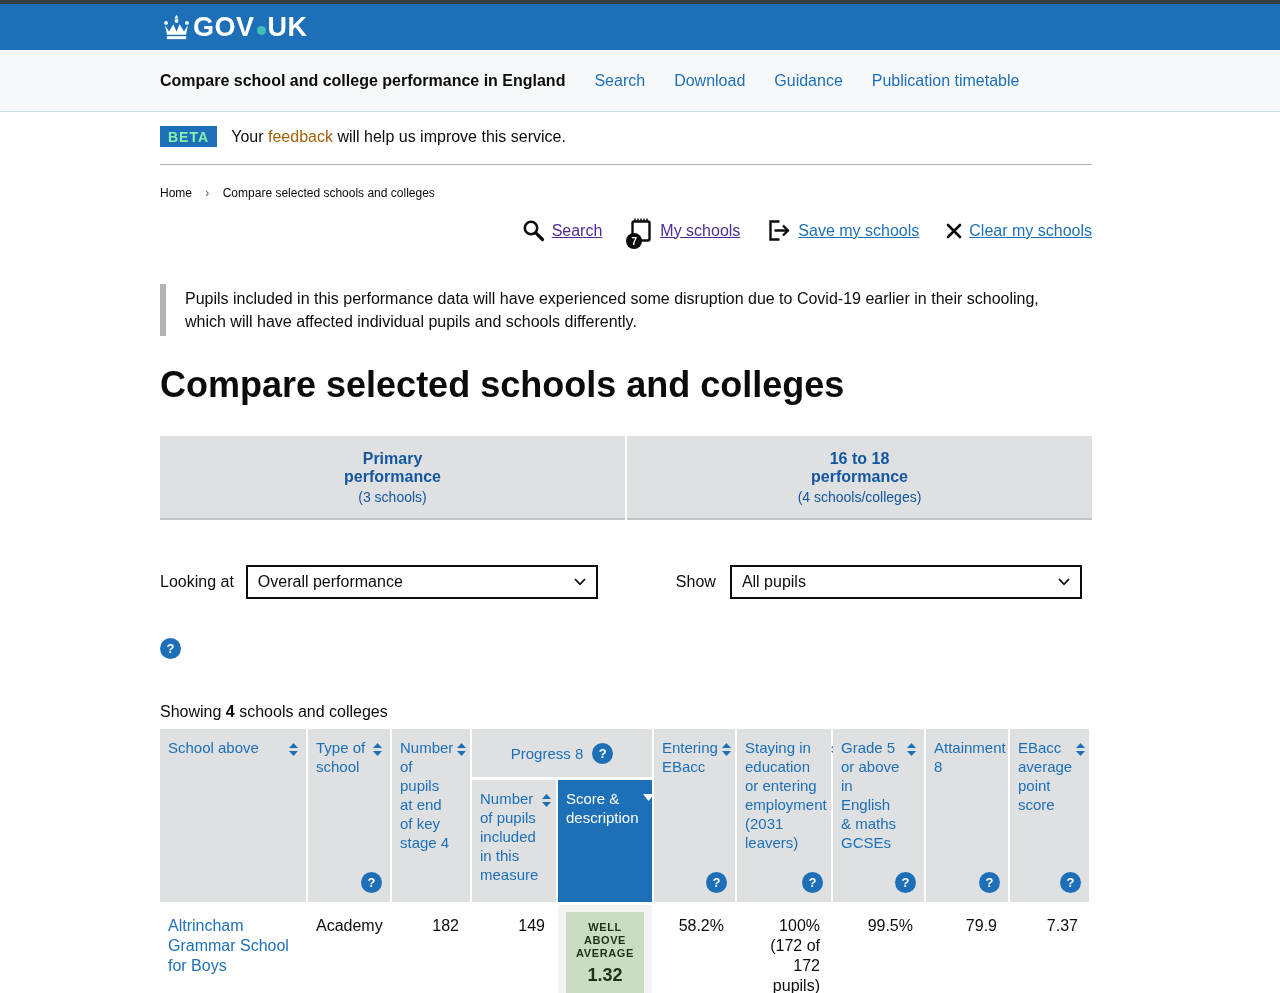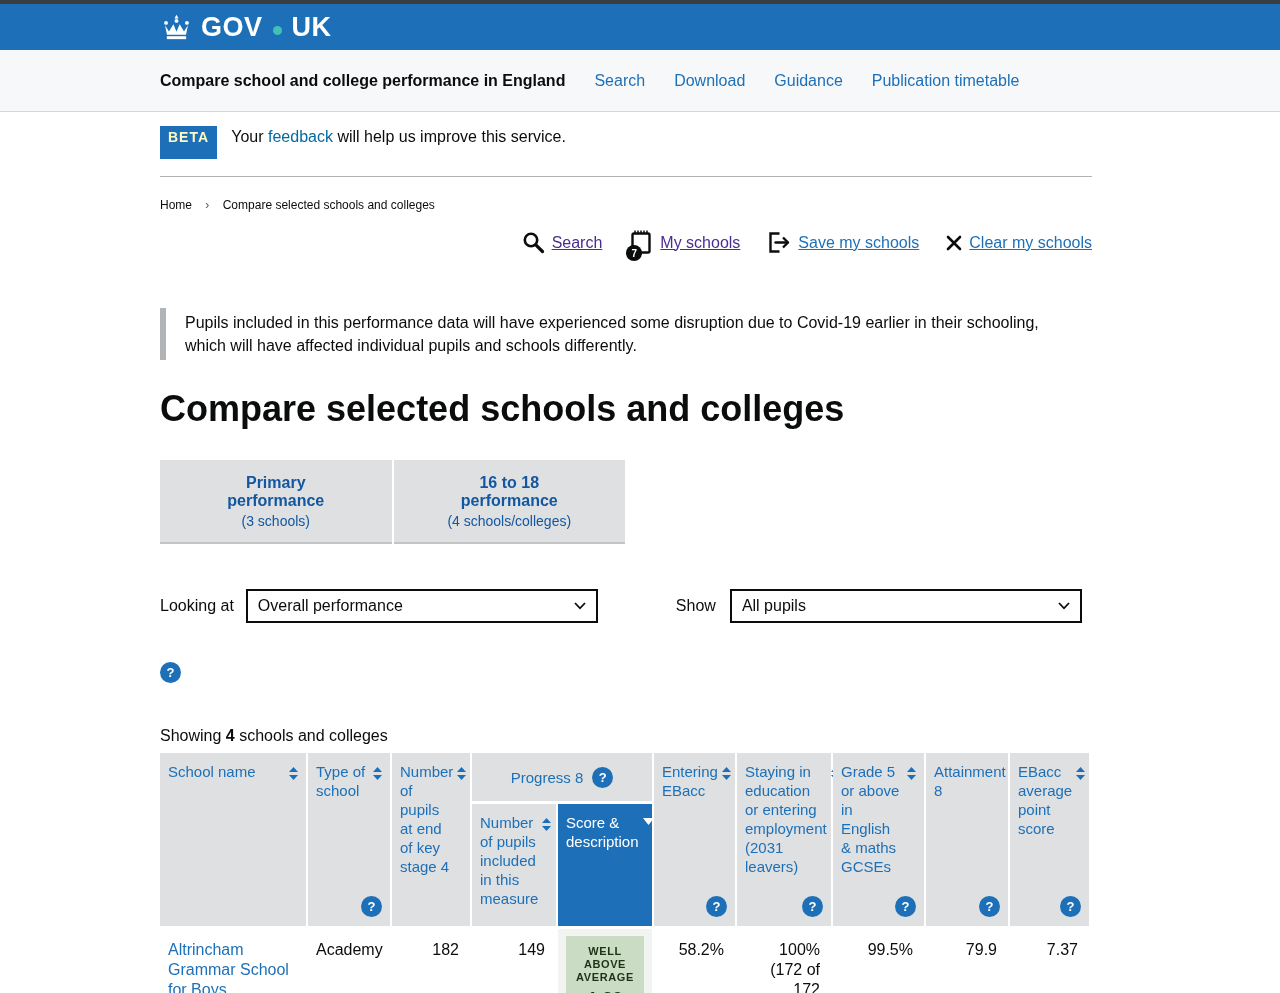--- a/index.html
+++ b/index.html
@@ -4,63 +4,63 @@
 <style>
   * { box-sizing: border-box; margin: 0; padding: 0; }
   html,body { width: 1280px; height: 993px; overflow: hidden; background: #fff;
     font-family: "Liberation Sans", sans-serif; color: #0b0c0c; }
   .top-strip { height: 4px; background: #383f43; }
   .container { width: 932px; margin-left: 160px; }
 
   
   .govuk-bar { height: 46px; background: #1d70b8; }
   .govuk-bar .container { height: 100%; display: flex; align-items: center; }
-  .logo { display: flex; align-items: center; gap: 8px; color: #fff; font-weight: bold;
+  .logo { display: flex; align-items: center; color: #fff; font-weight: bold;
     font-size: 27px; letter-spacing: 0.5px; }
   .logo-dot { width: 9px; height: 9px; border-radius: 50%; background: #3fc1b8;
     display: inline-block; margin: 6px 2px 0 2px; }
 
   
   .nav-row { background: #f6f8fa; border-bottom: 1px solid #cdd9e0; }
   .nav-row .container { display: flex; align-items: center; height: 61px; gap: 29px; }
   .service-name { font-weight: bold; font-size: 16px; color: #0b0c0c; text-decoration: none; }
   .nav-links { display: flex; gap: 29px; list-style: none; }
   .nav-links a { color: #1d70b8; text-decoration: none; font-size: 16px; cursor: pointer; }
 
   
   .beta-row { padding: 14px 0 17px; border-bottom: 1px solid #b1b4b6; font-size: 16px; }
-  .beta-badge { display: inline-block; background: #1d70b8; color: #fef9c3; font-weight: bold;
-    font-size: 14px; letter-spacing: 1px; padding: 3px 8px 14px; margin-right: 10px; }
-  .beta-row a { color: #0369a1; }
+  .beta-badge { display: inline-block; background: #1d70b8; color: #86efac; font-weight: bold;
+    font-size: 14px; letter-spacing: 1px; padding: 3px 8px 2px; margin-right: 10px; }
+  .beta-row a { color: #a16207; }
 
   
   .breadcrumb { margin-top: 21px; font-size: 12px; color: #0b0c0c; }
   .breadcrumb a { color: #0b0c0c; }
   .breadcrumb .sep { margin: 0 10px; color: #505a5f; }
 
   
   .actions { display: flex; justify-content: flex-end; align-items: center; gap: 27px;
     margin-top: 17px; font-size: 16px; }
   .action { display: flex; align-items: center; gap: 7px; cursor: pointer; }
   .action a { text-decoration: underline; }
   .action.visited a { color: #4c2c92; }
   .action.normal a { color: #1d70b8; }
   .icon-wrap { position: relative; display: inline-flex; }
   .count-badge { position: absolute; left: -3px; bottom: -5px; width: 16px; height: 16px;
     background: #0b0c0c; color: #fff; border-radius: 50%; font-size: 10px; font-weight: bold;
     display: flex; align-items: center; justify-content: center; }
 
   
-  .notice { margin-top: 52px; border-left: 6px solid #b1b4b6; padding: 3px 0 3px 19px;
+  .notice { margin-top: 40px; border-left: 6px solid #b1b4b6; padding: 3px 0 3px 19px;
     font-size: 16px; line-height: 23px; max-width: 905px; }
 
   h1 { margin-top: 29px; font-size: 36px; line-height: 40px; font-weight: bold; }
 
   
-  .tabs { margin-top: 31px; display: grid; grid-template-columns: repeat(4, 1fr);
+  .tabs { margin-top: 31px; display: grid; grid-template-columns: repeat(2, 1fr);
     column-gap: 2px; align-items: end; }
   .tab { background: #dee0e2; height: 84px; display: flex; flex-direction: column;
     justify-content: center; align-items: center; text-align: center; cursor: pointer;
     border-bottom: 2px solid #c2c4c6; }
   .tab .t { color: #1457a0; font-weight: bold; font-size: 16px; line-height: 18px; max-width: 155px; }
   .tab .s { color: #1457a0; font-size: 14px; margin-top: 3px; }
   .tab.active { background: #fff; height: 97px; border: 1px solid #b1b4b6; border-bottom: none; }
 
   
   .filters { margin-top: 45px; display: flex; align-items: center; font-size: 16px; }
@@ -235,21 +235,21 @@
   <h2 class="section">
     <span class="help">?</span>
   </h2>
 
   <p class="showing"><span>Showing </span><b>4</b><span> schools and colleges</span></p>
 
   <div class="ctable">
 
     <div class="th rspan" style="grid-column:1;">
       <div class="th-top">
-        <span>School name</span>
+        <span>School above</span>
         <span class="sort"><svg width="9" height="13" viewBox="0 0 9 13" fill="currentColor">
               <path d="M4.5 0L9 5H0z"></path>
               <path d="M0 8h9l-4.5 5z"></path>
             </svg></span>
       </div>
     </div>
 
     <div class="th rspan" style="grid-column:2;">
       <div class="th-top">
         <span>Type of school</span>

